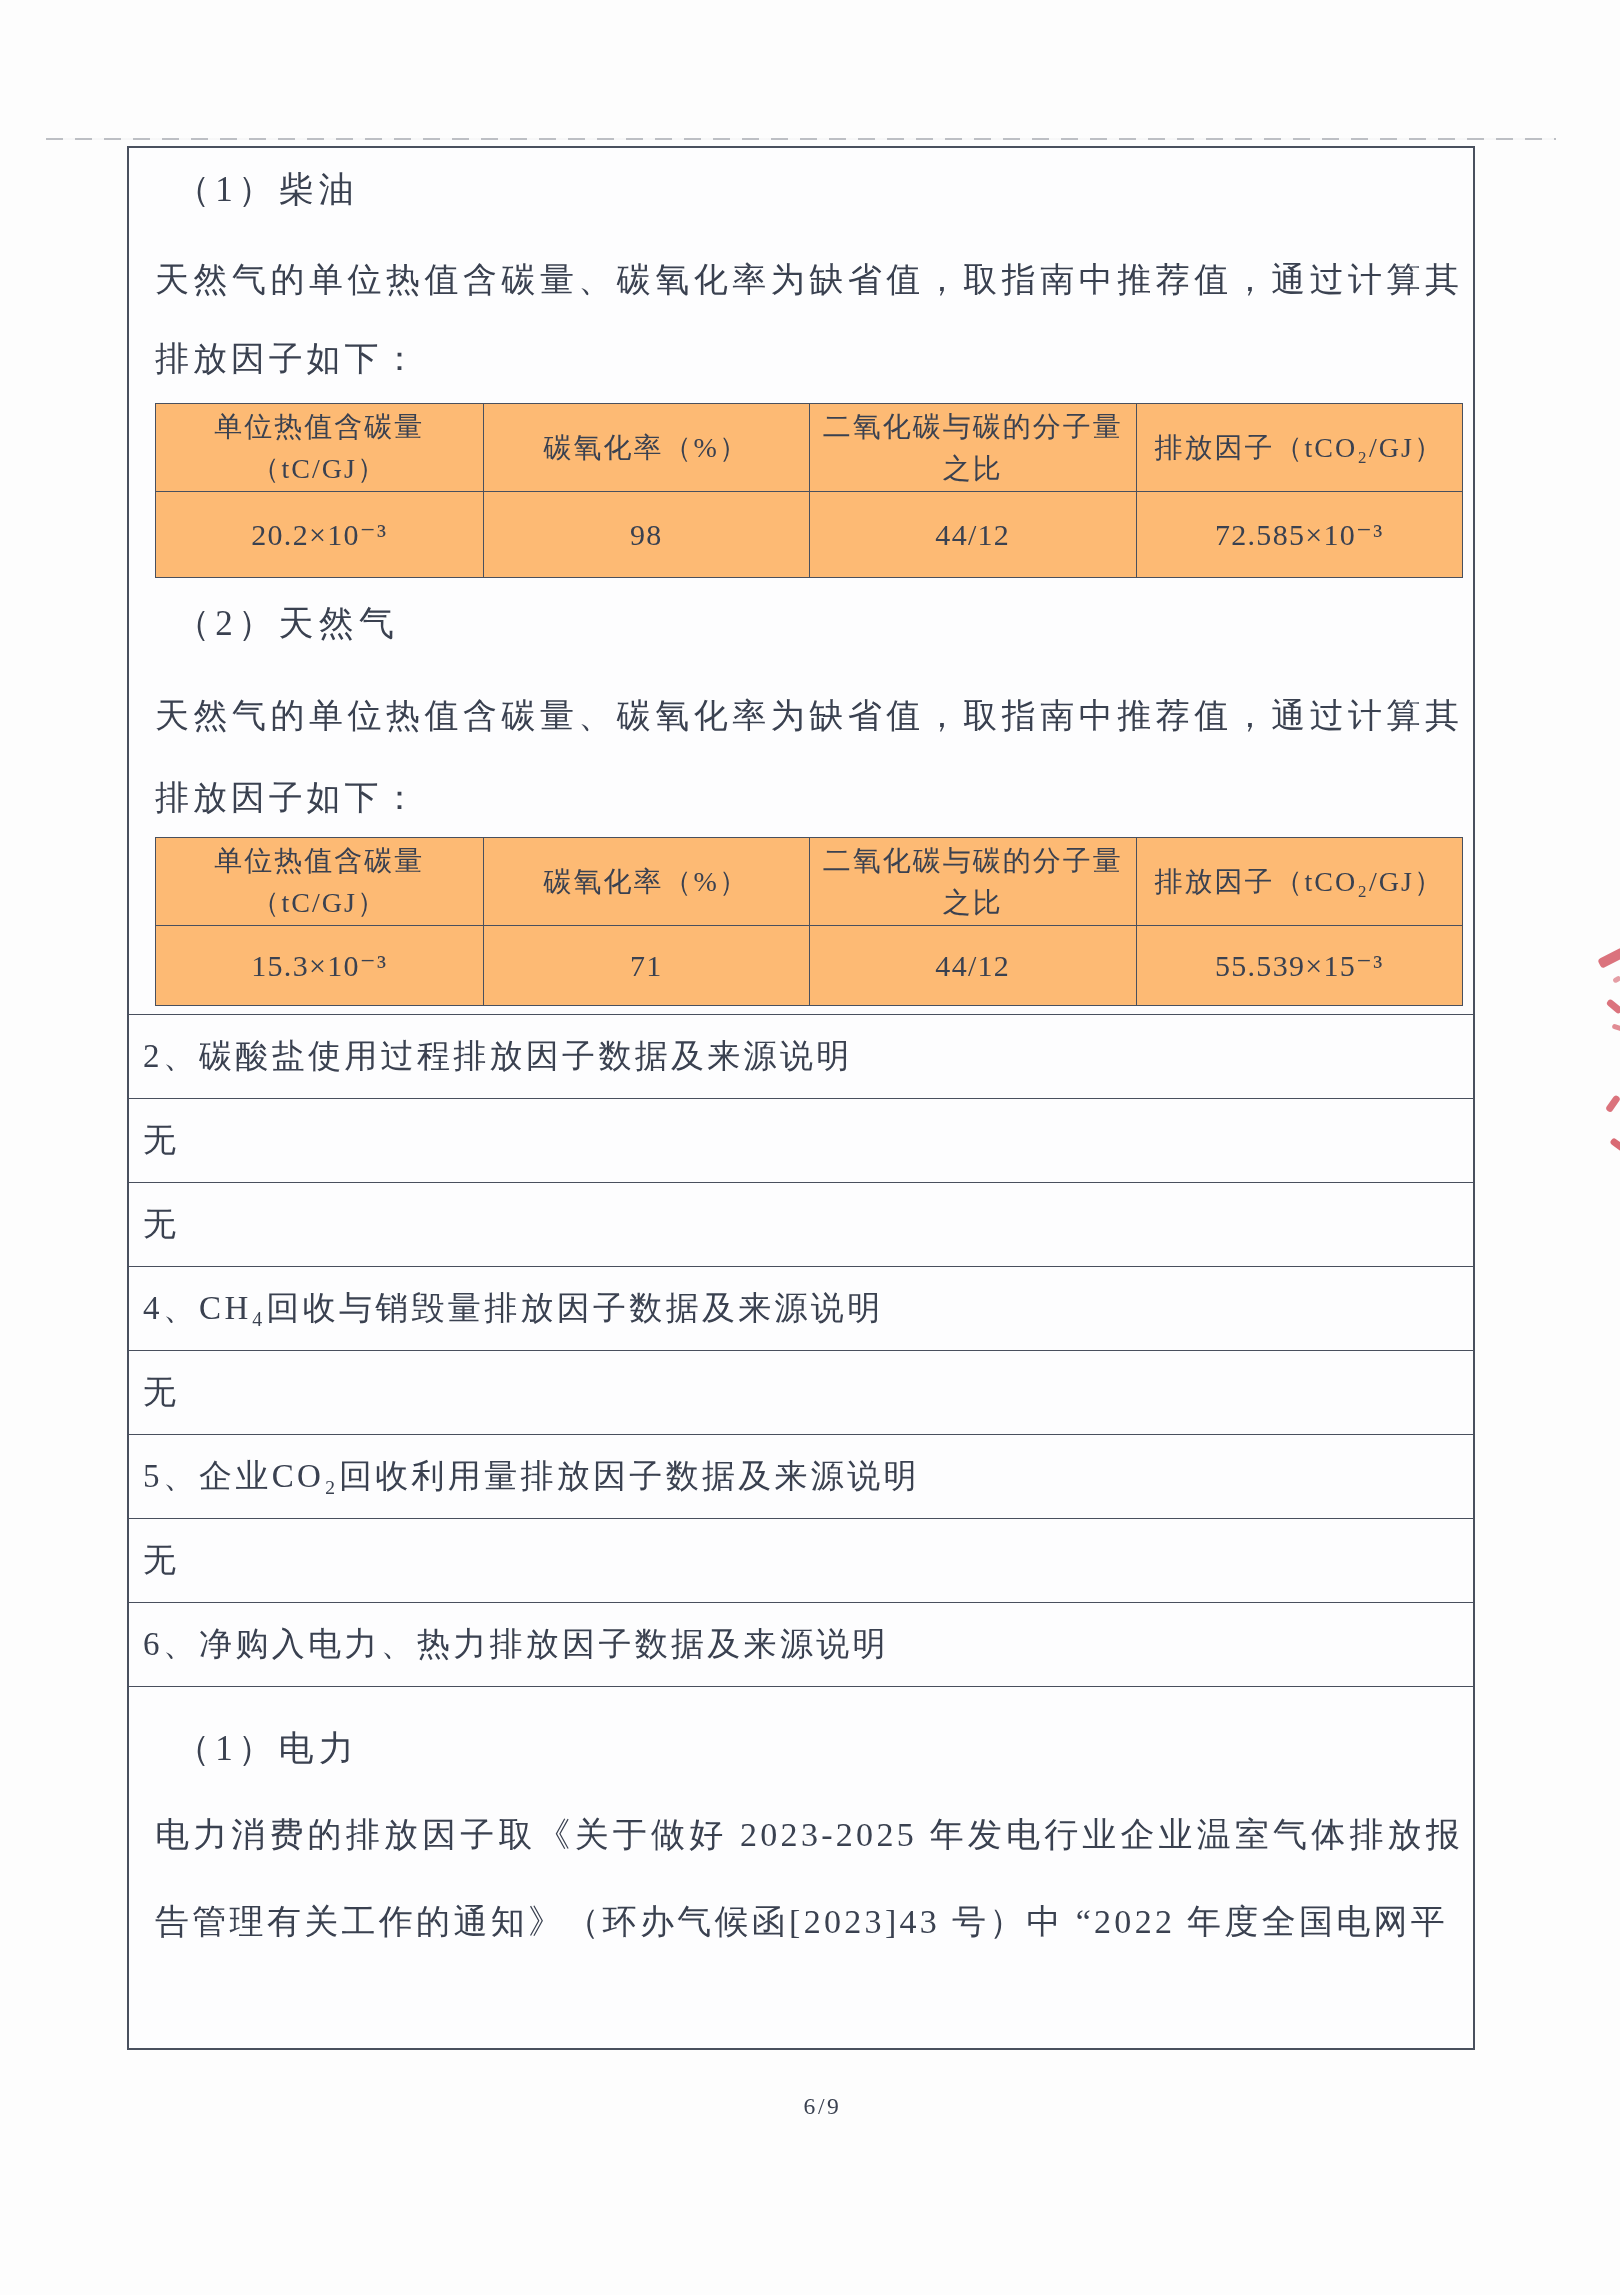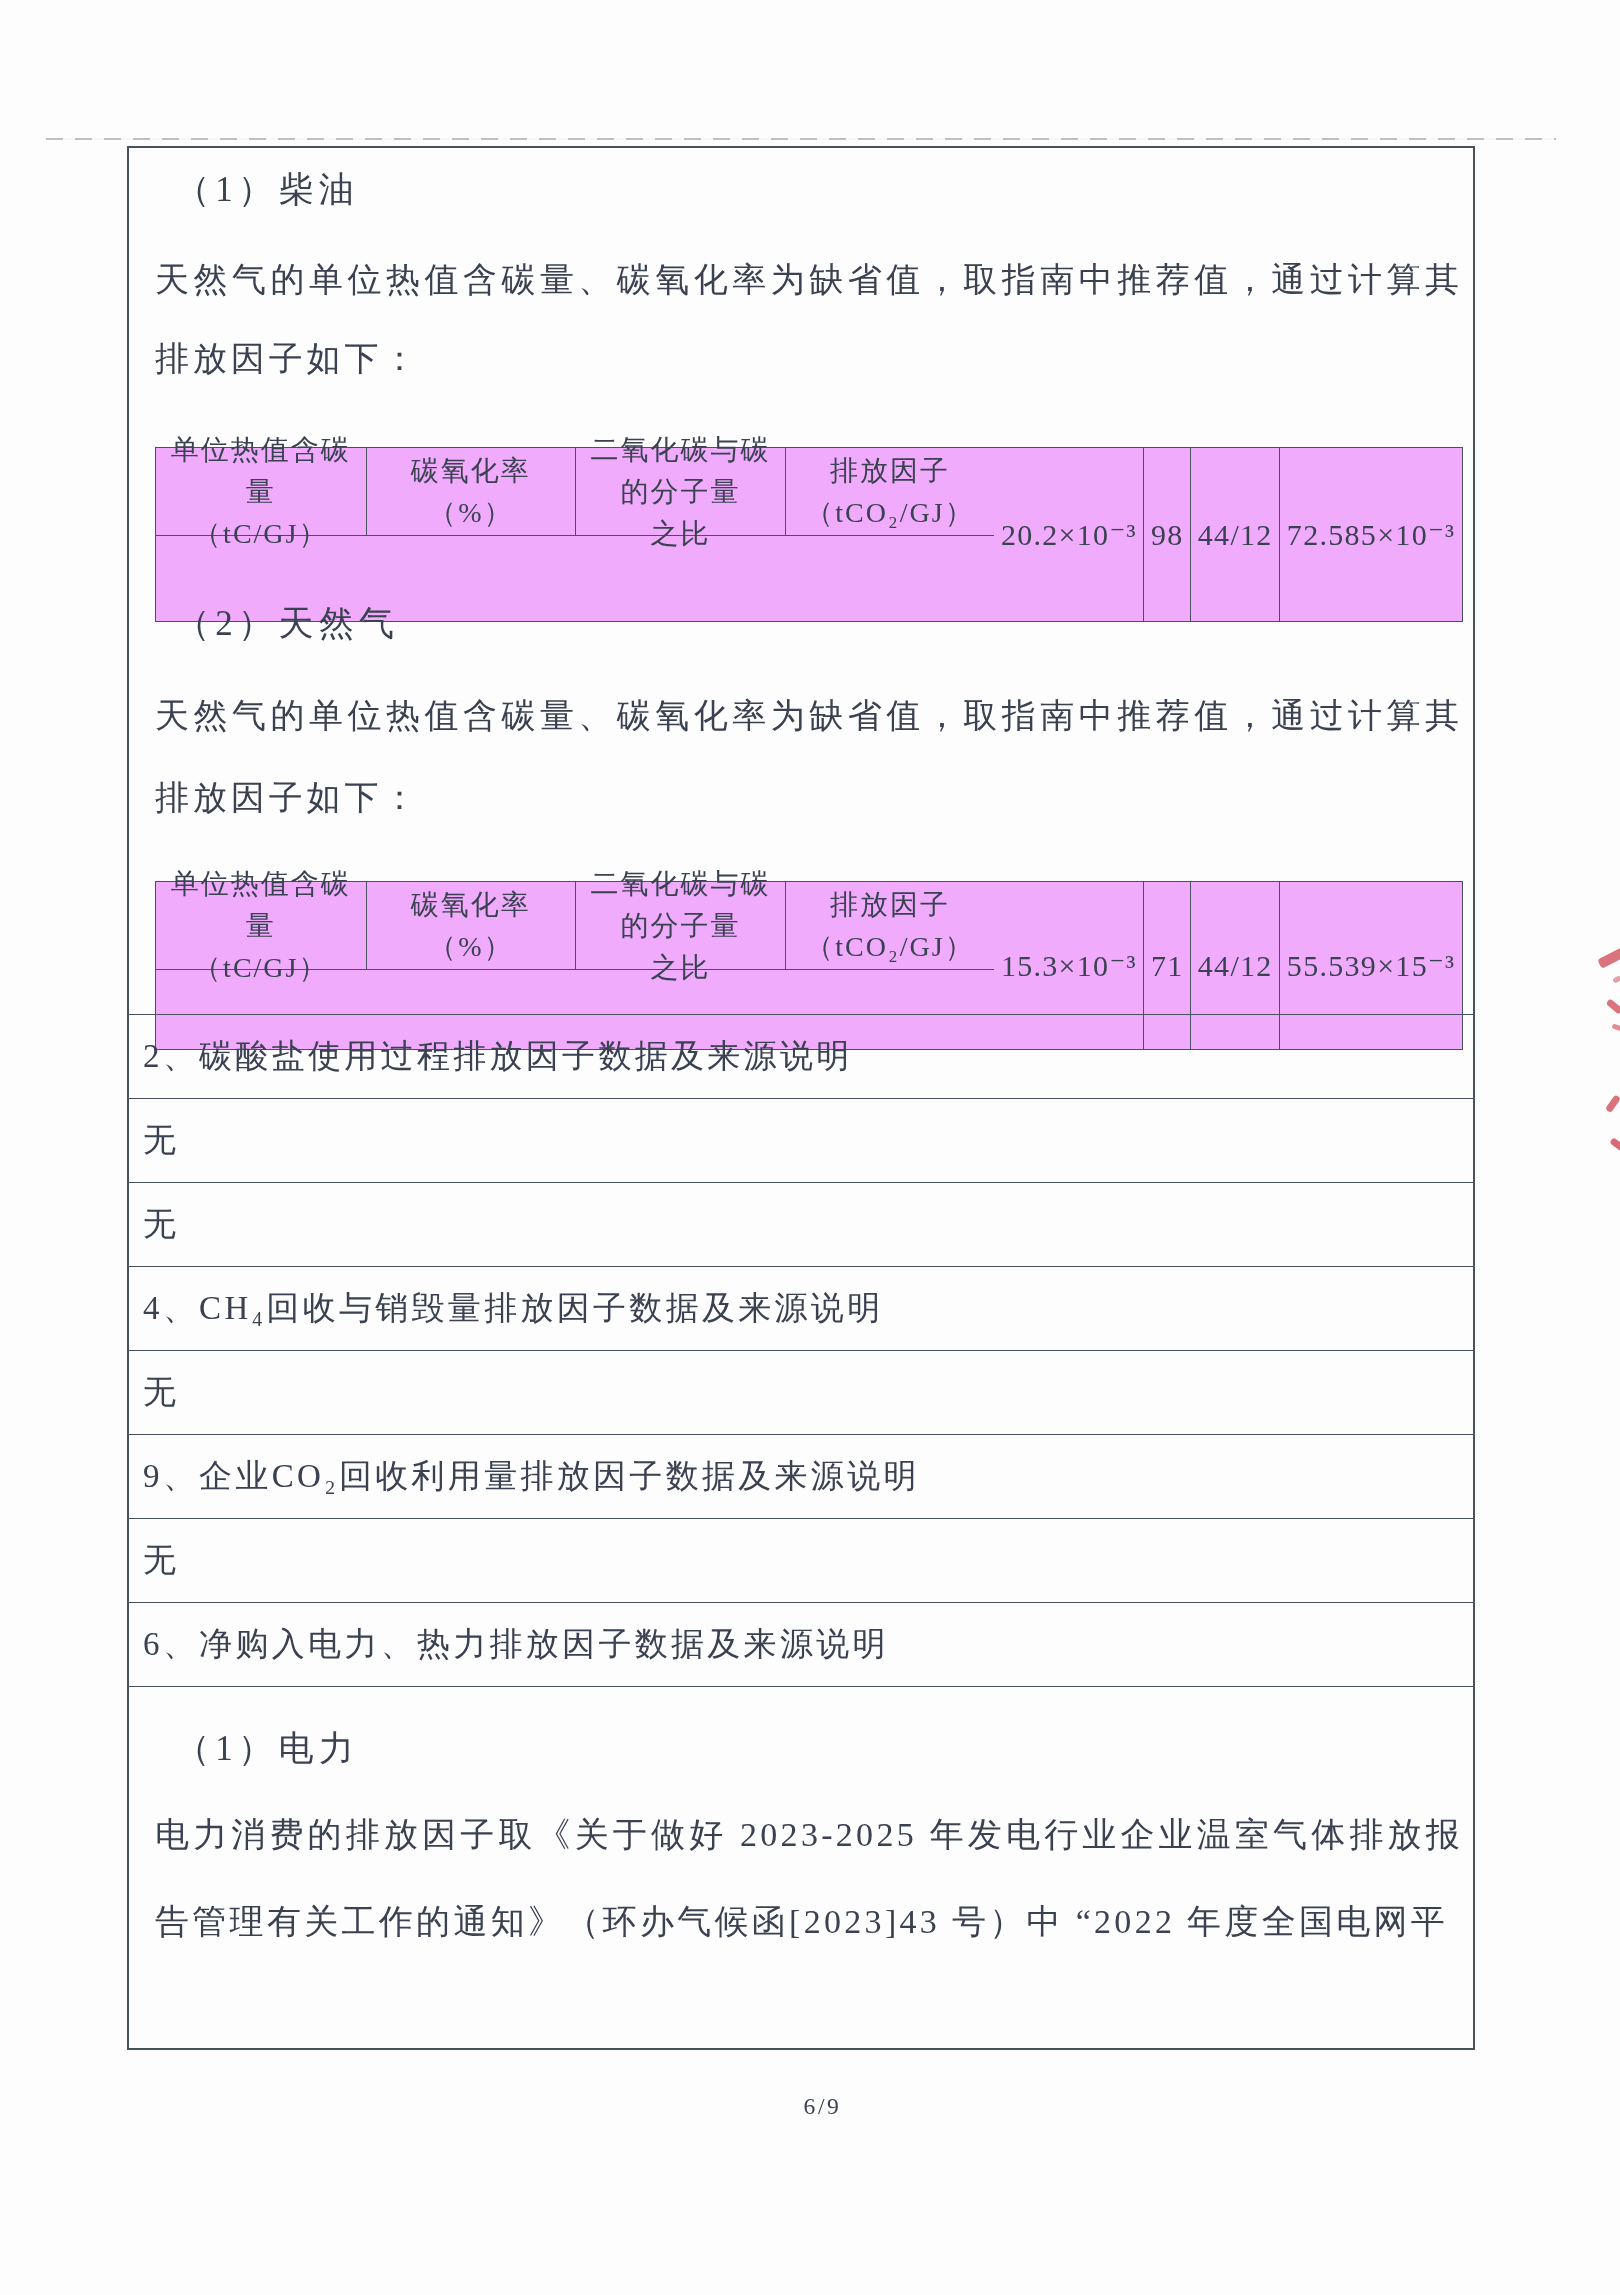--- a/index.html
+++ b/index.html
@@ -38,21 +38,21 @@
     letter-spacing:3.9px; text-align:justify; word-break:break-all;
   }
   .t1-title { top:18.4px; }
   .p1 { top:92px; line-height:79px; }
   .t2-title { top:452px; }
   .p2 { top:527px; line-height:82px; }
 
   .fuel-table {
     position:absolute; left:26px; width:1308px;
     border:1.3px solid #49505e; box-sizing:border-box;
-    display:flex; flex-direction:row; background:#f0abfc;margin-top:44px;
+    display:flex; flex-direction:column; background:#fdba74;
   }
   .ft1 { top:255px; height:175px; }
   .ft2 { top:689px; height:169px; }
   .f-row { display:flex; }
   .f-head { height:88px; border-bottom:1.3px solid #49505e; box-sizing:border-box; }
   .f-data { flex:1; }
   .fcell {
     flex:1 1 25%; display:flex; align-items:center; justify-content:center;
     text-align:center; box-sizing:border-box; border-left:1.3px solid #49505e;
     white-space:pre-line; padding:2.6px 6.6px;
@@ -141,21 +141,21 @@
     <div class="otr list-row">
       <span>无</span>
     </div>
     <div class="otr list-row">
       <span>4、CH₄回收与销毁量排放因子数据及来源说明</span>
     </div>
     <div class="otr list-row">
       <span>无</span>
     </div>
     <div class="otr list-row">
-      <span>9、企业CO₂回收利用量排放因子数据及来源说明</span>
+      <span>5、企业CO₂回收利用量排放因子数据及来源说明</span>
     </div>
     <div class="otr list-row">
       <span>无</span>
     </div>
     <div class="otr list-row">
       <span>6、净购入电力、热力排放因子数据及来源说明</span>
     </div>
 
     <div class="otr elec-cell">
       <div class="e-title">（1）电力</div>

